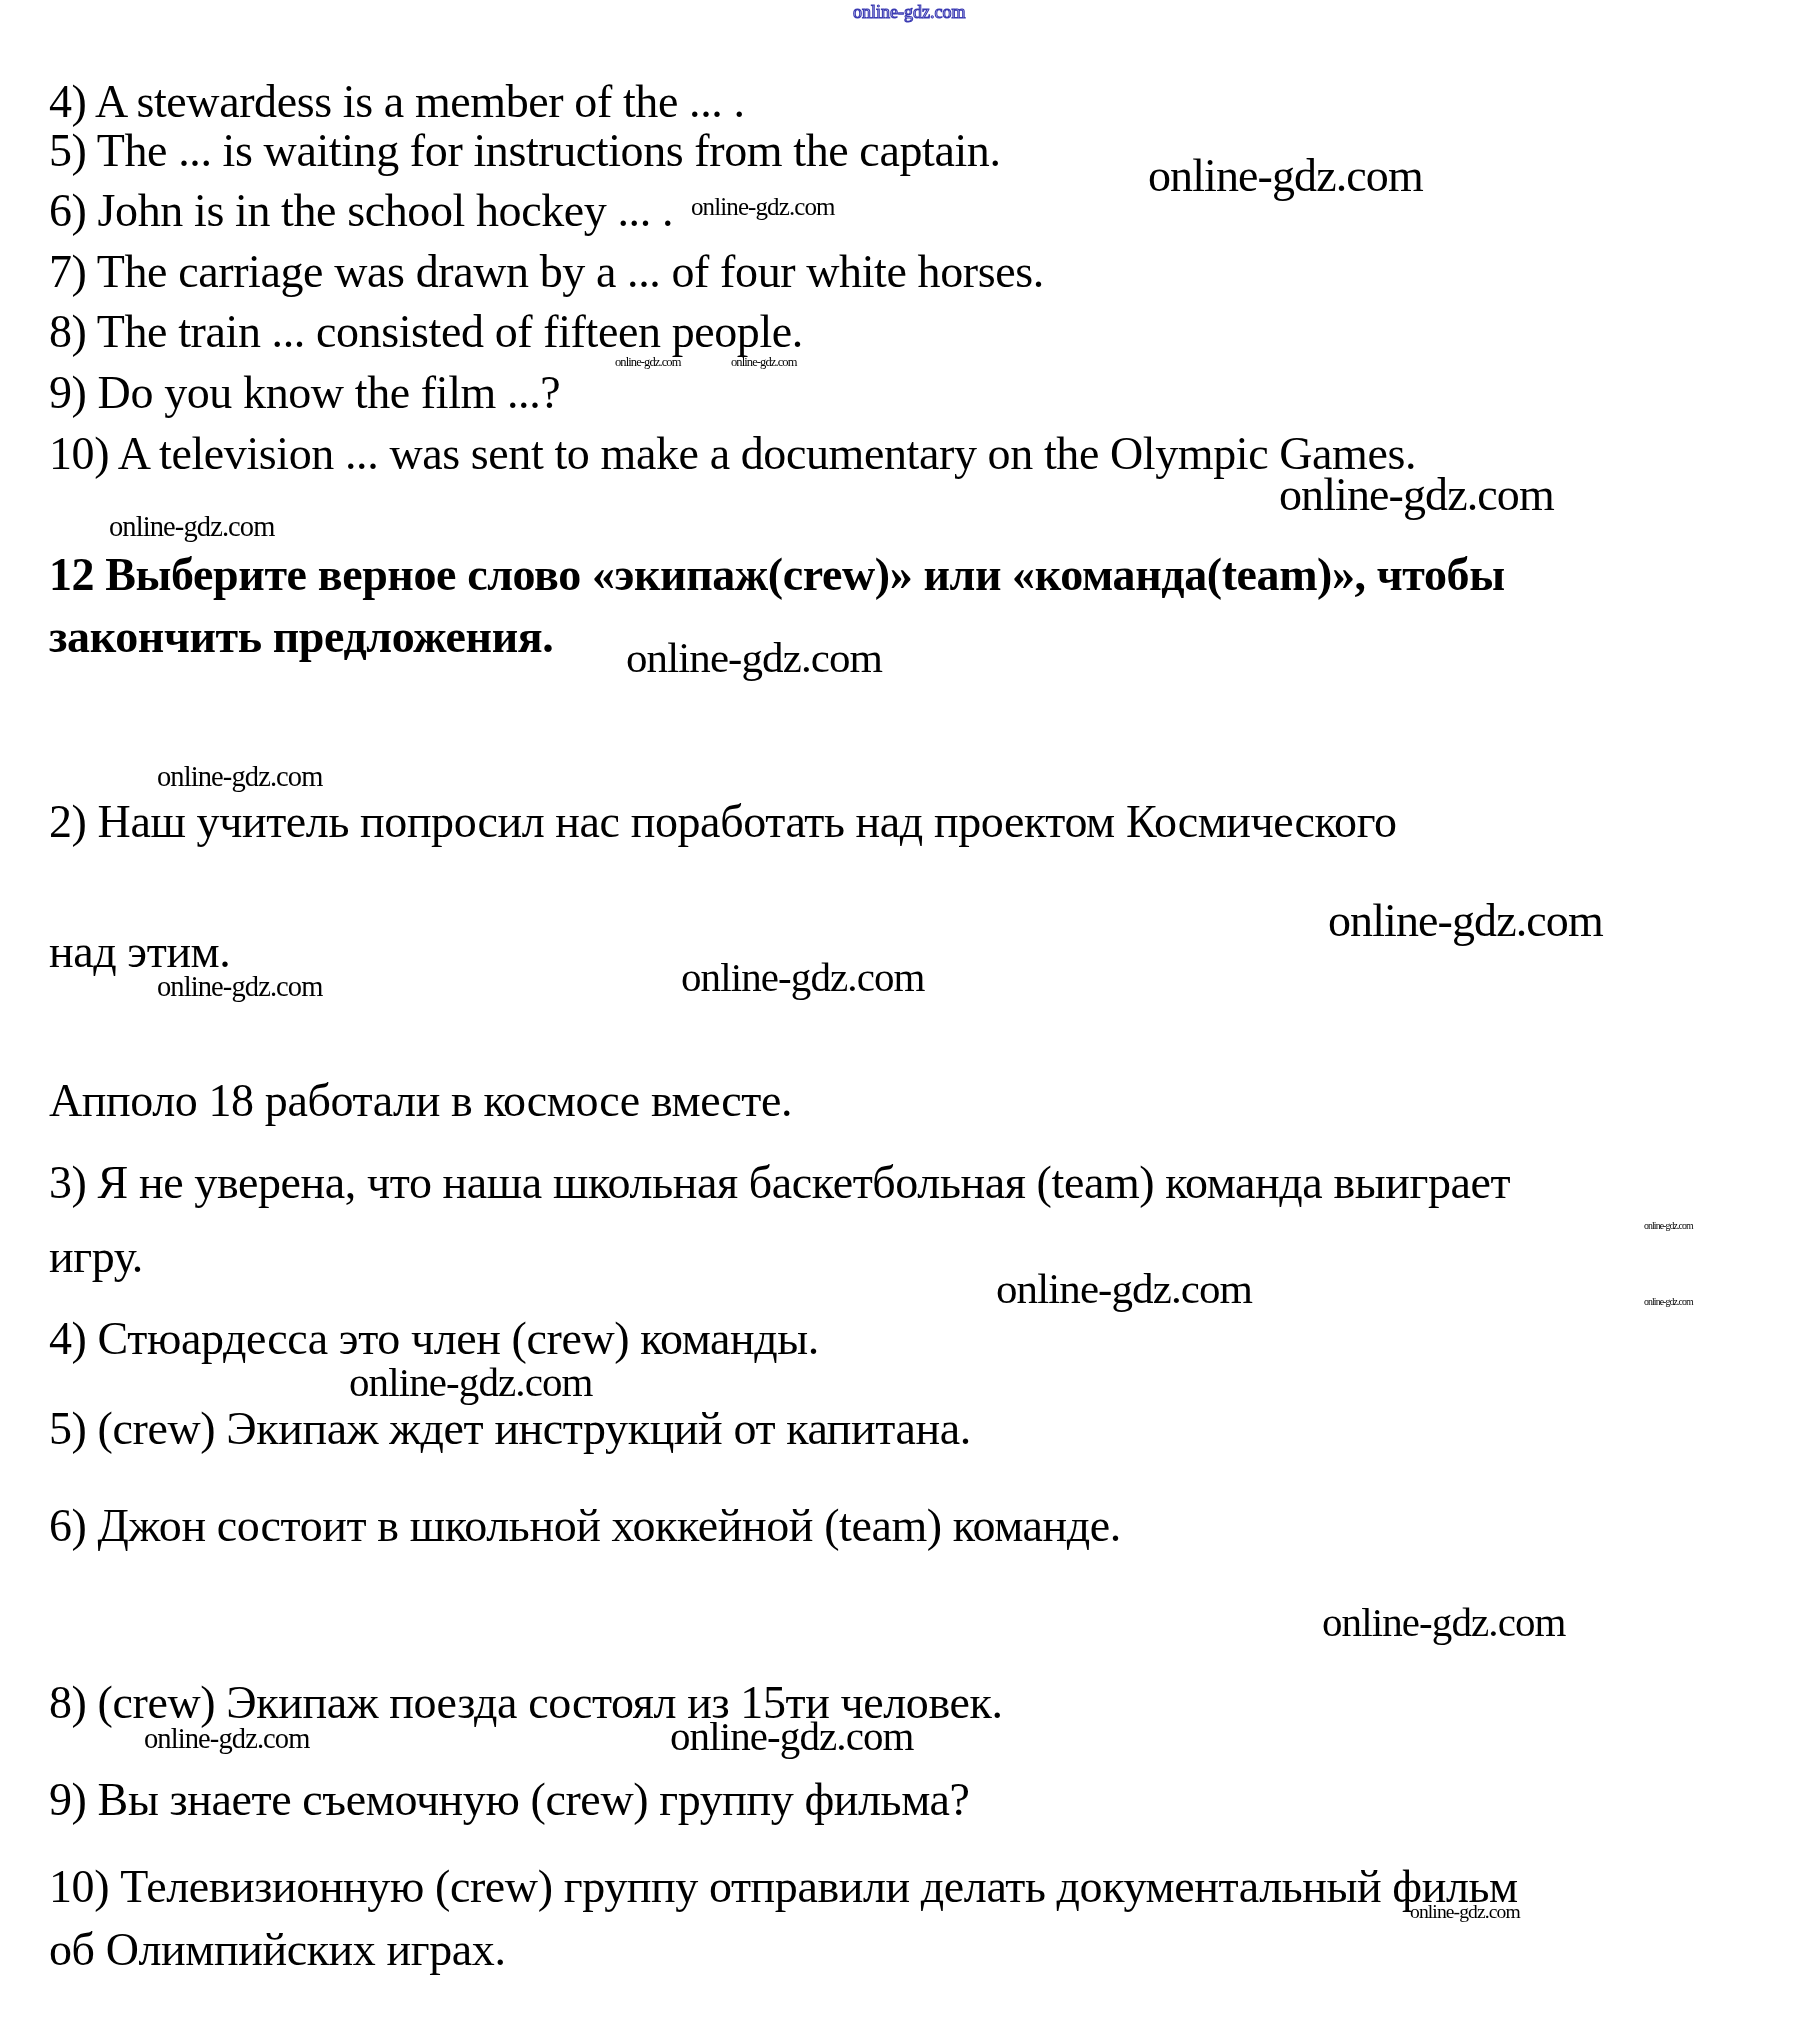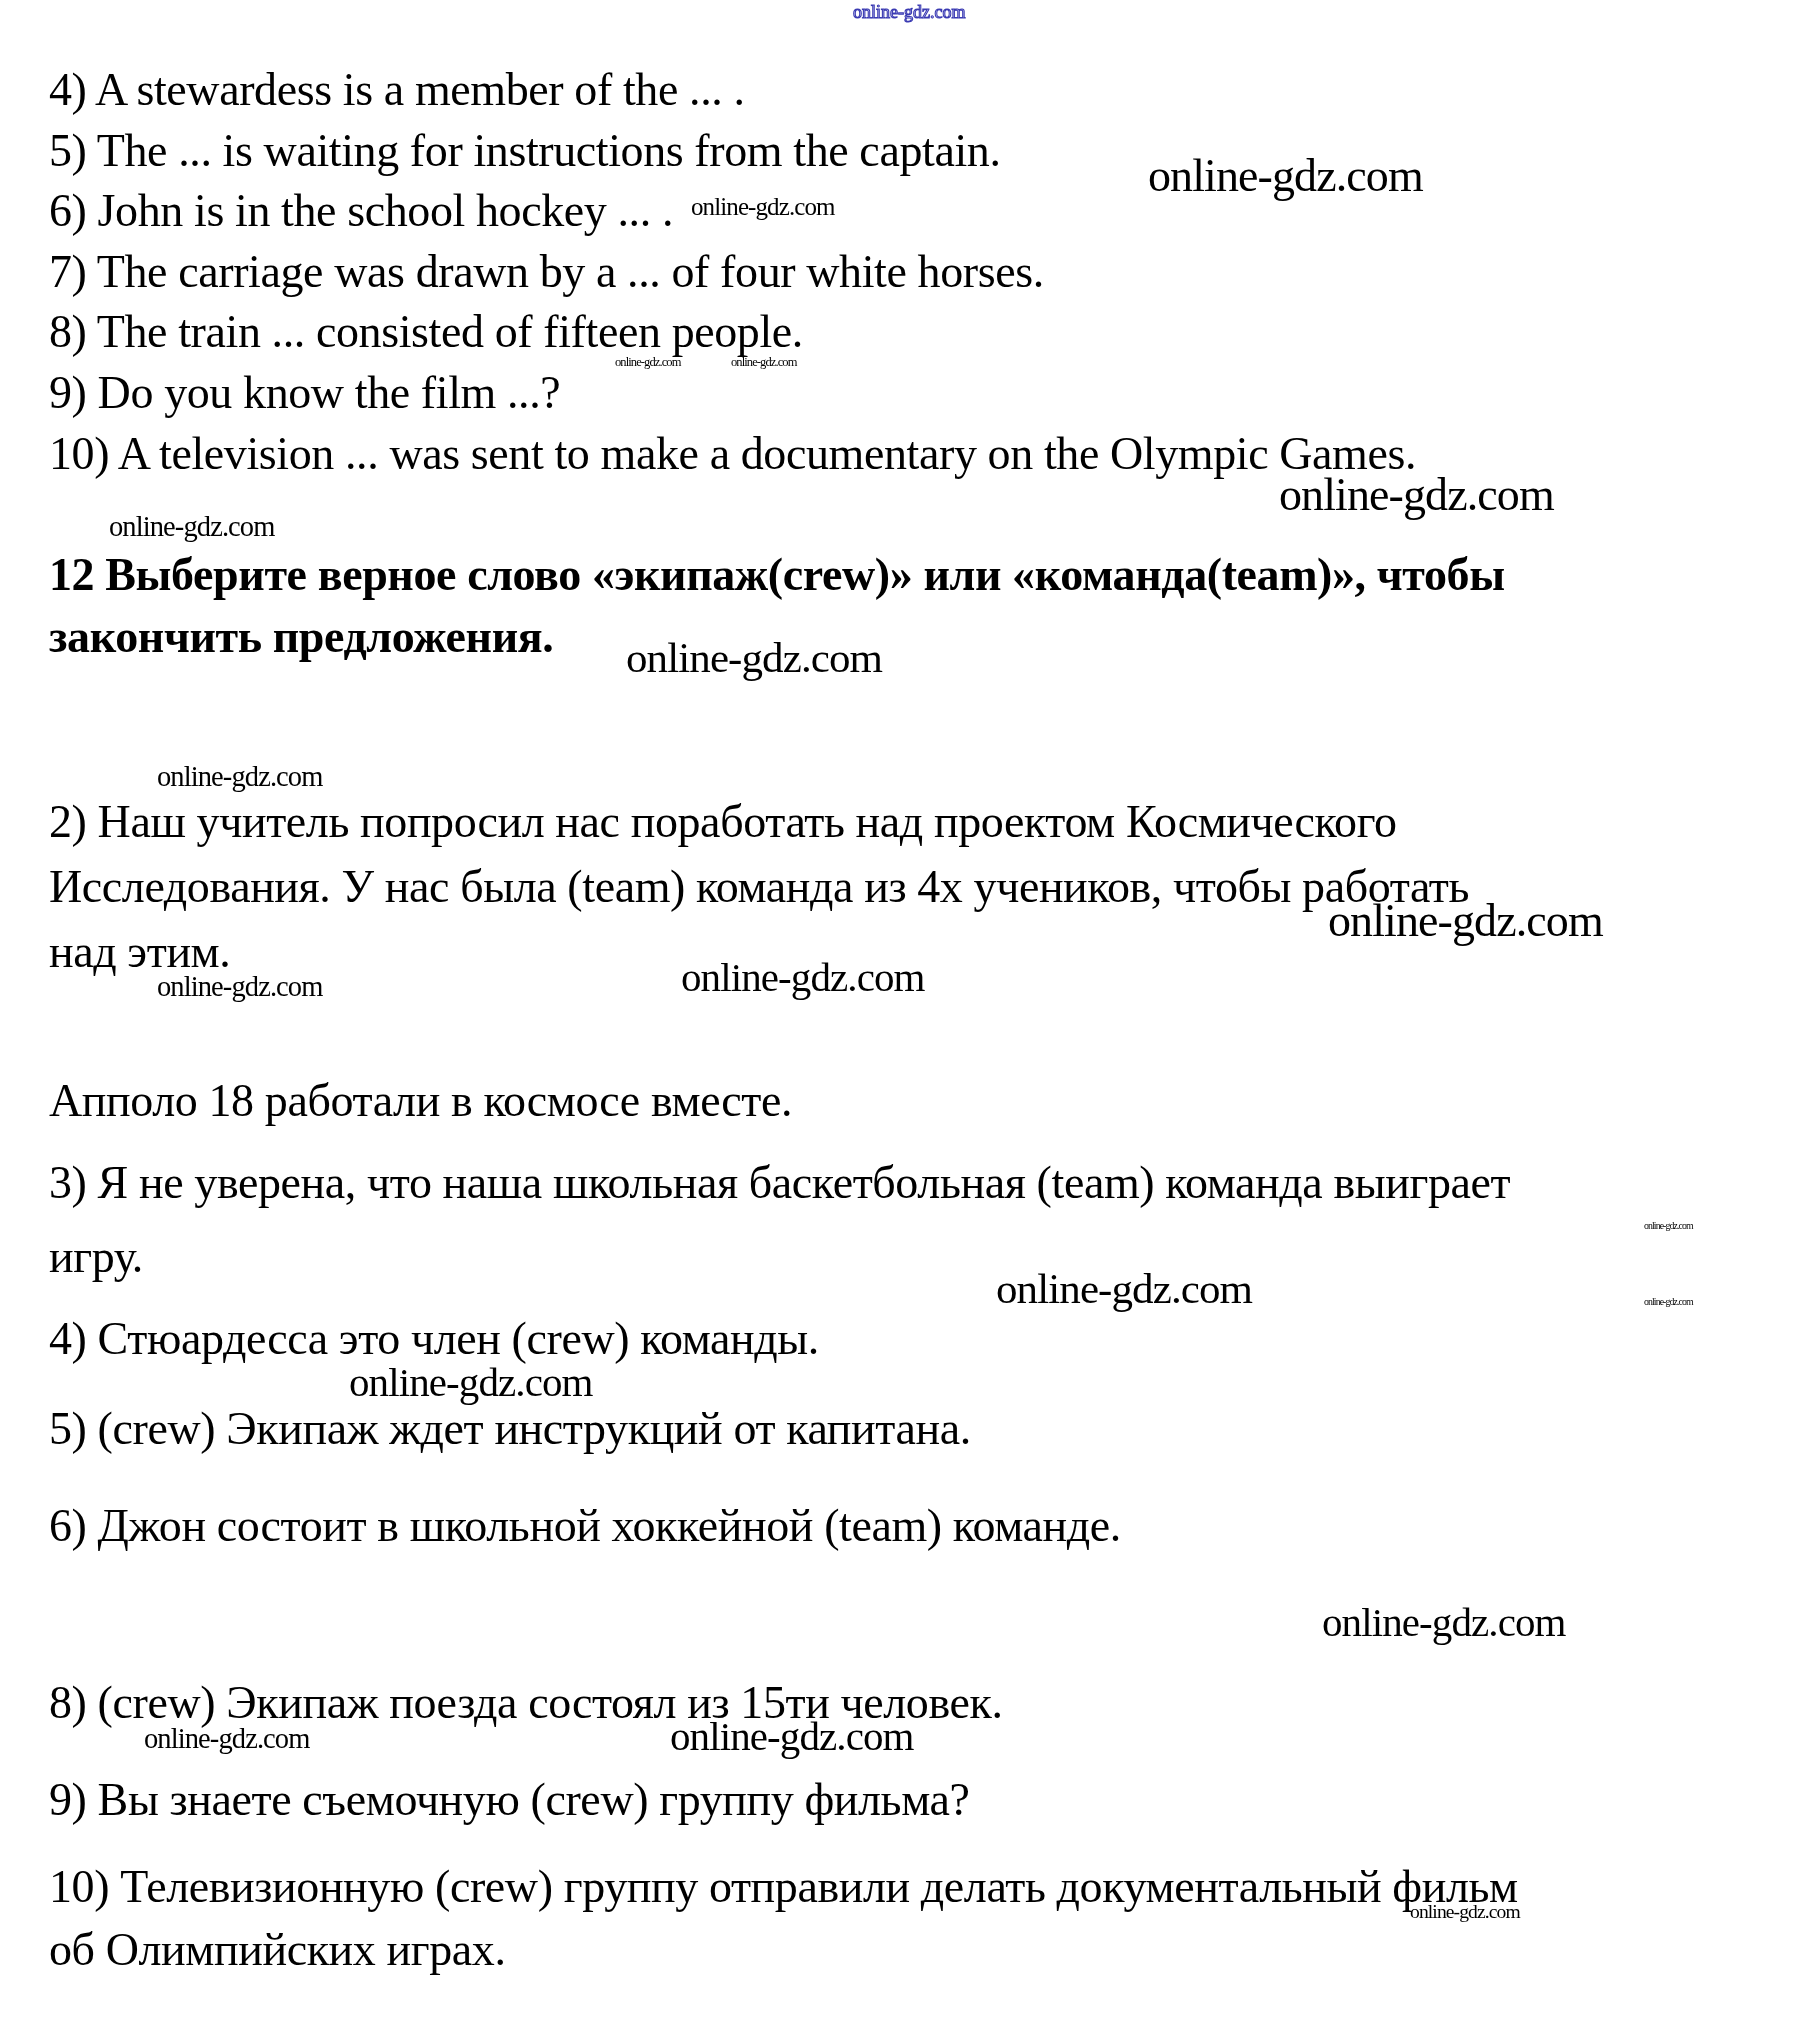--- a/index.html
+++ b/index.html
@@ -34,33 +34,32 @@
     color: #e9e9fb;
     -webkit-text-stroke: 1.1px #3a3ab2;
     letter-spacing: 0;
   }
 </style>
 </head>
 <body>
 
 <div id="page">
 
-  <div class="tl" style="top:66px">4) A stewardess is a member of the ... .</div>
+  <div class="tl" style="top:78px">4) A stewardess is a member of the ... .</div>
   <div class="tl" style="top:127px">5) The ... is waiting for instructions from the captain.</div>
   <div class="tl" style="top:187px">6) John is in the school hockey ... .</div>
   <div class="tl" style="top:248px">7) The carriage was drawn by a ... of four white horses.</div>
   <div class="tl" style="top:308px">8) The train ... consisted of fifteen people.</div>
   <div class="tl" style="top:369px">9) Do you know the film ...?</div>
   <div class="tl" style="top:430px">10) A television ... was sent to make a documentary on the Olympic Games.</div>
 
   <div class="tl hdr" style="top:551px">12 Выберите верное слово «экипаж(crew)» или «команда(team)», чтобы</div>
   <div class="tl hdr" style="top:613px">закончить предложения.</div>
 
   <div class="tl" style="top:798px">2) Наш учитель попросил нас поработать над проектом Космического</div>
-  <div class="tl" style="top:863px">Исследования. У нас была (team) команда из 4х учеников, чтобы работать</div>
   <div class="tl" style="top:928px">над этим.</div>
   <div class="tl" style="top:1077px">Апполо 18 работали в космосе вместе.</div>
   <div class="tl" style="top:1159px">3) Я не уверена, что наша школьная баскетбольная (team) команда выиграет</div>
   <div class="tl" style="top:1233px">игру.</div>
   <div class="tl" style="top:1315px">4) Стюардесса это член (crew) команды.</div>
   <div class="tl" style="top:1405px">5) (crew) Экипаж ждет инструкций от капитана.</div>
   <div class="tl" style="top:1502px">6) Джон состоит в школьной хоккейной (team) команде.</div>
   <div class="tl" style="top:1679px">8) (crew) Экипаж поезда состоял из 15ти человек.</div>
   <div class="tl" style="top:1776px">9) Вы знаете съемочную (crew) группу фильма?</div>
   <div class="tl" style="top:1863px">10) Телевизионную (crew) группу отправили делать документальный фильм</div>

